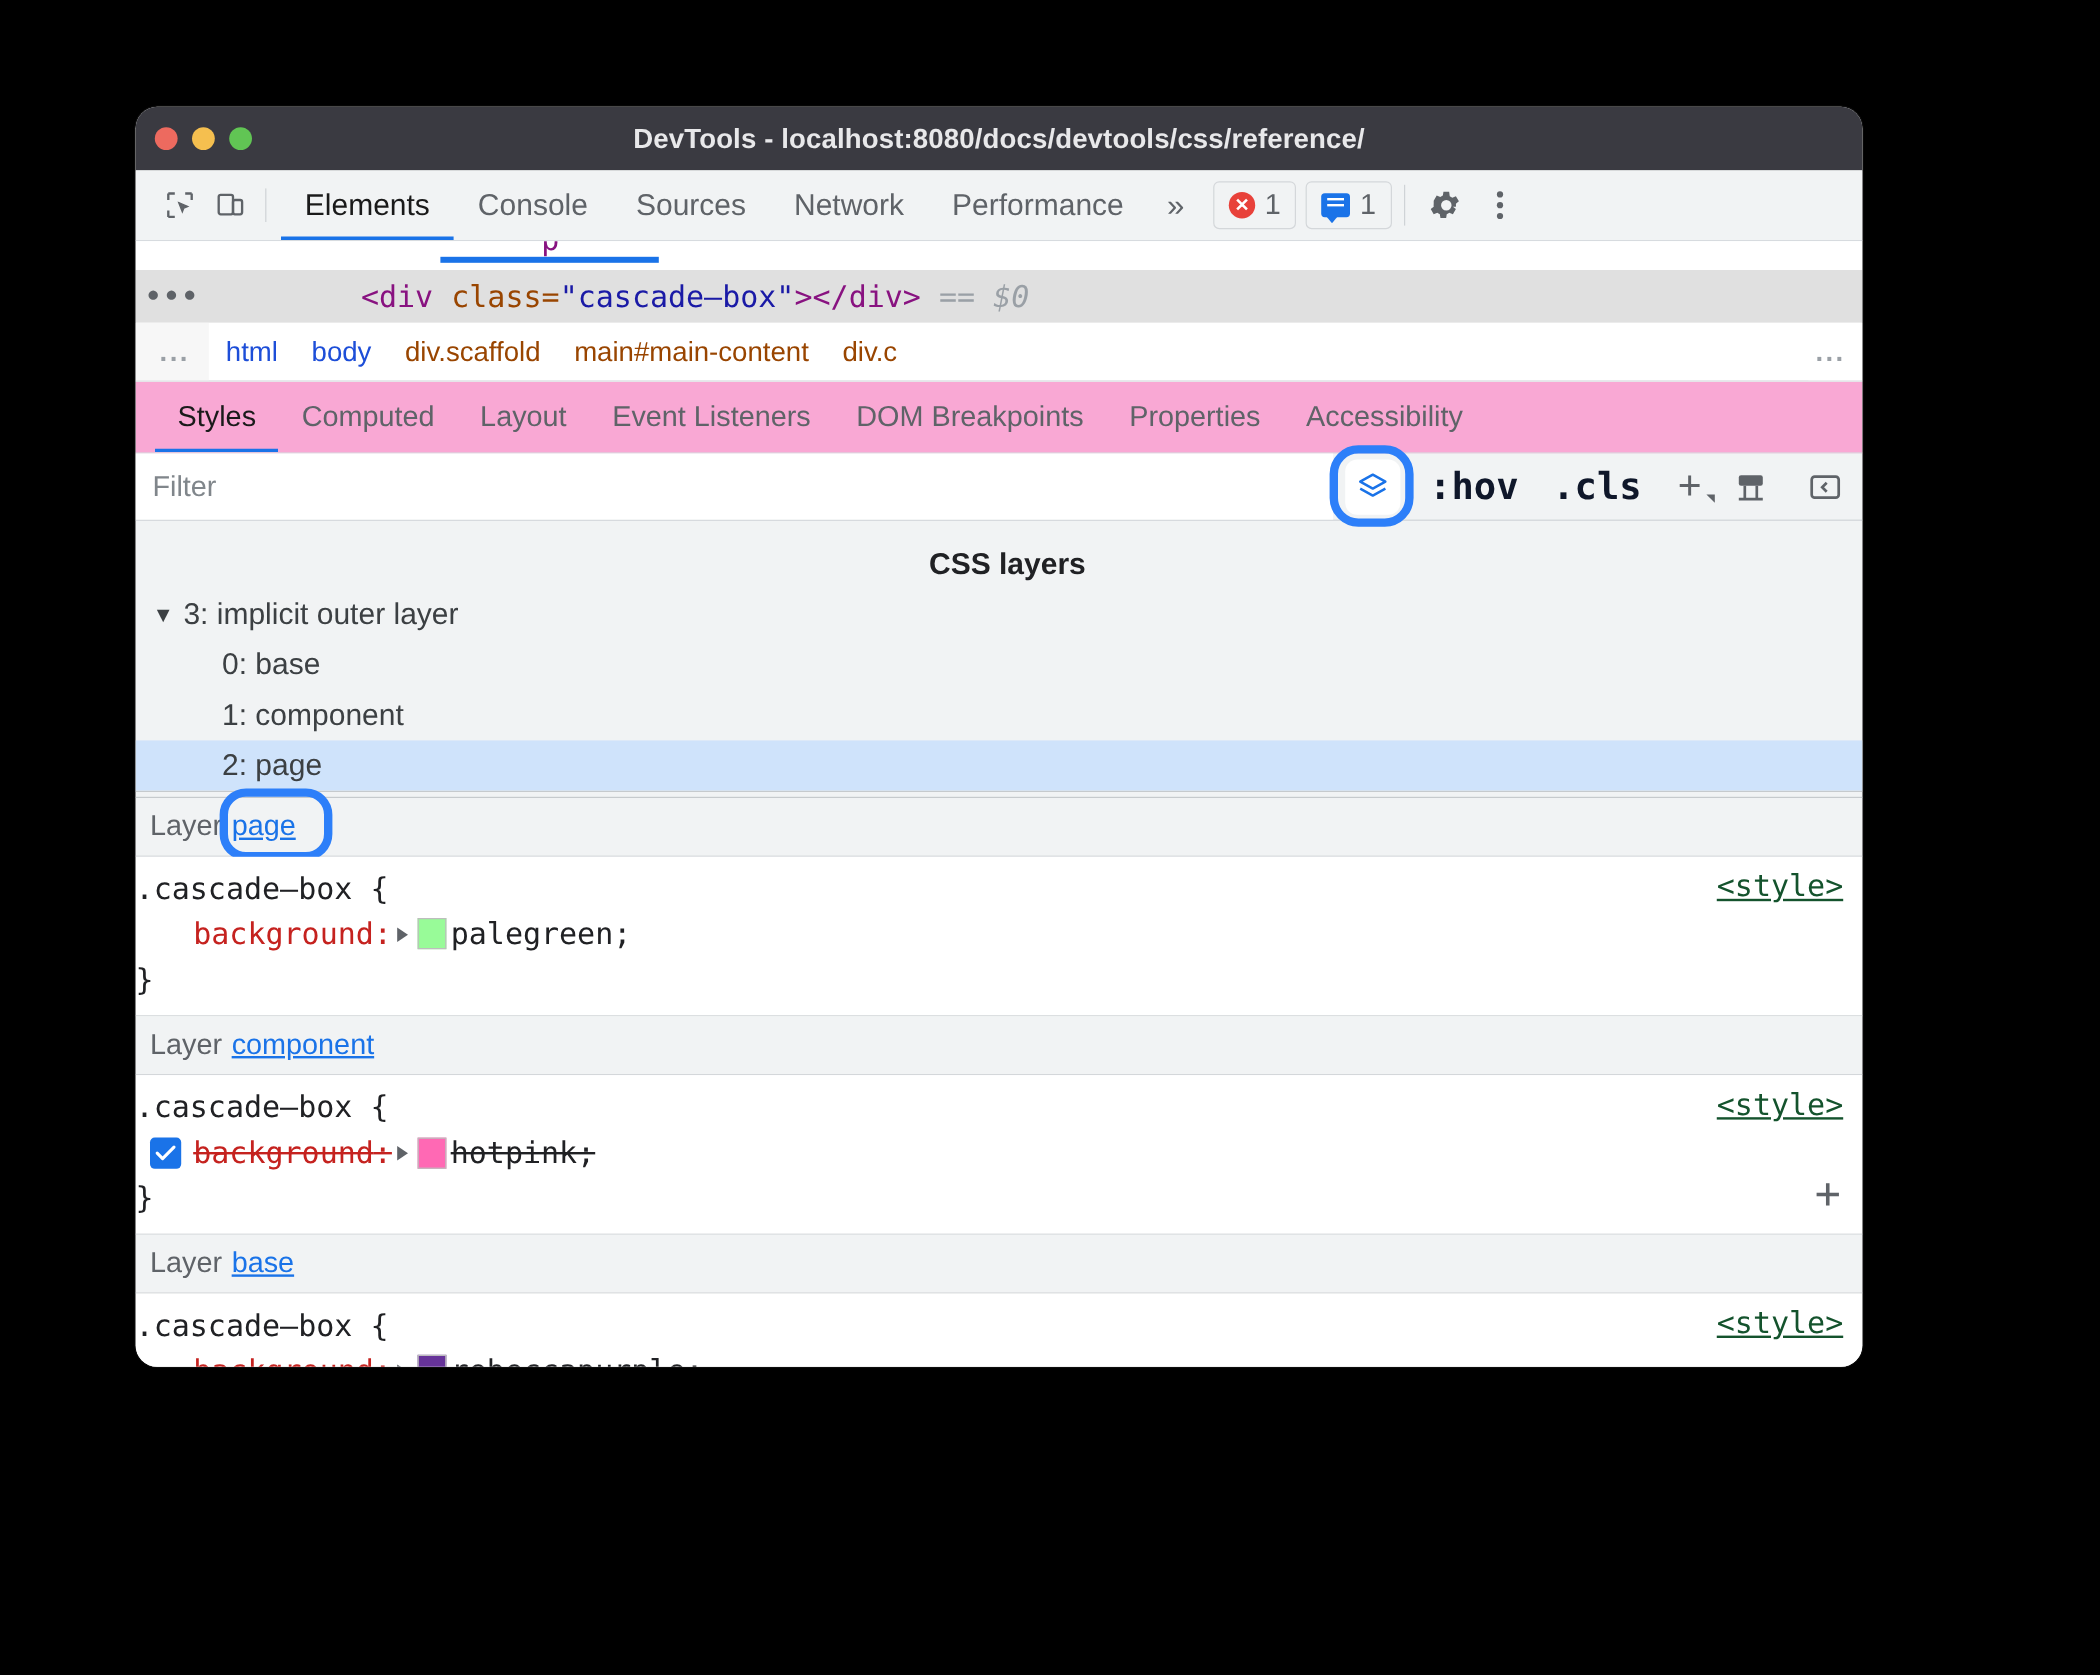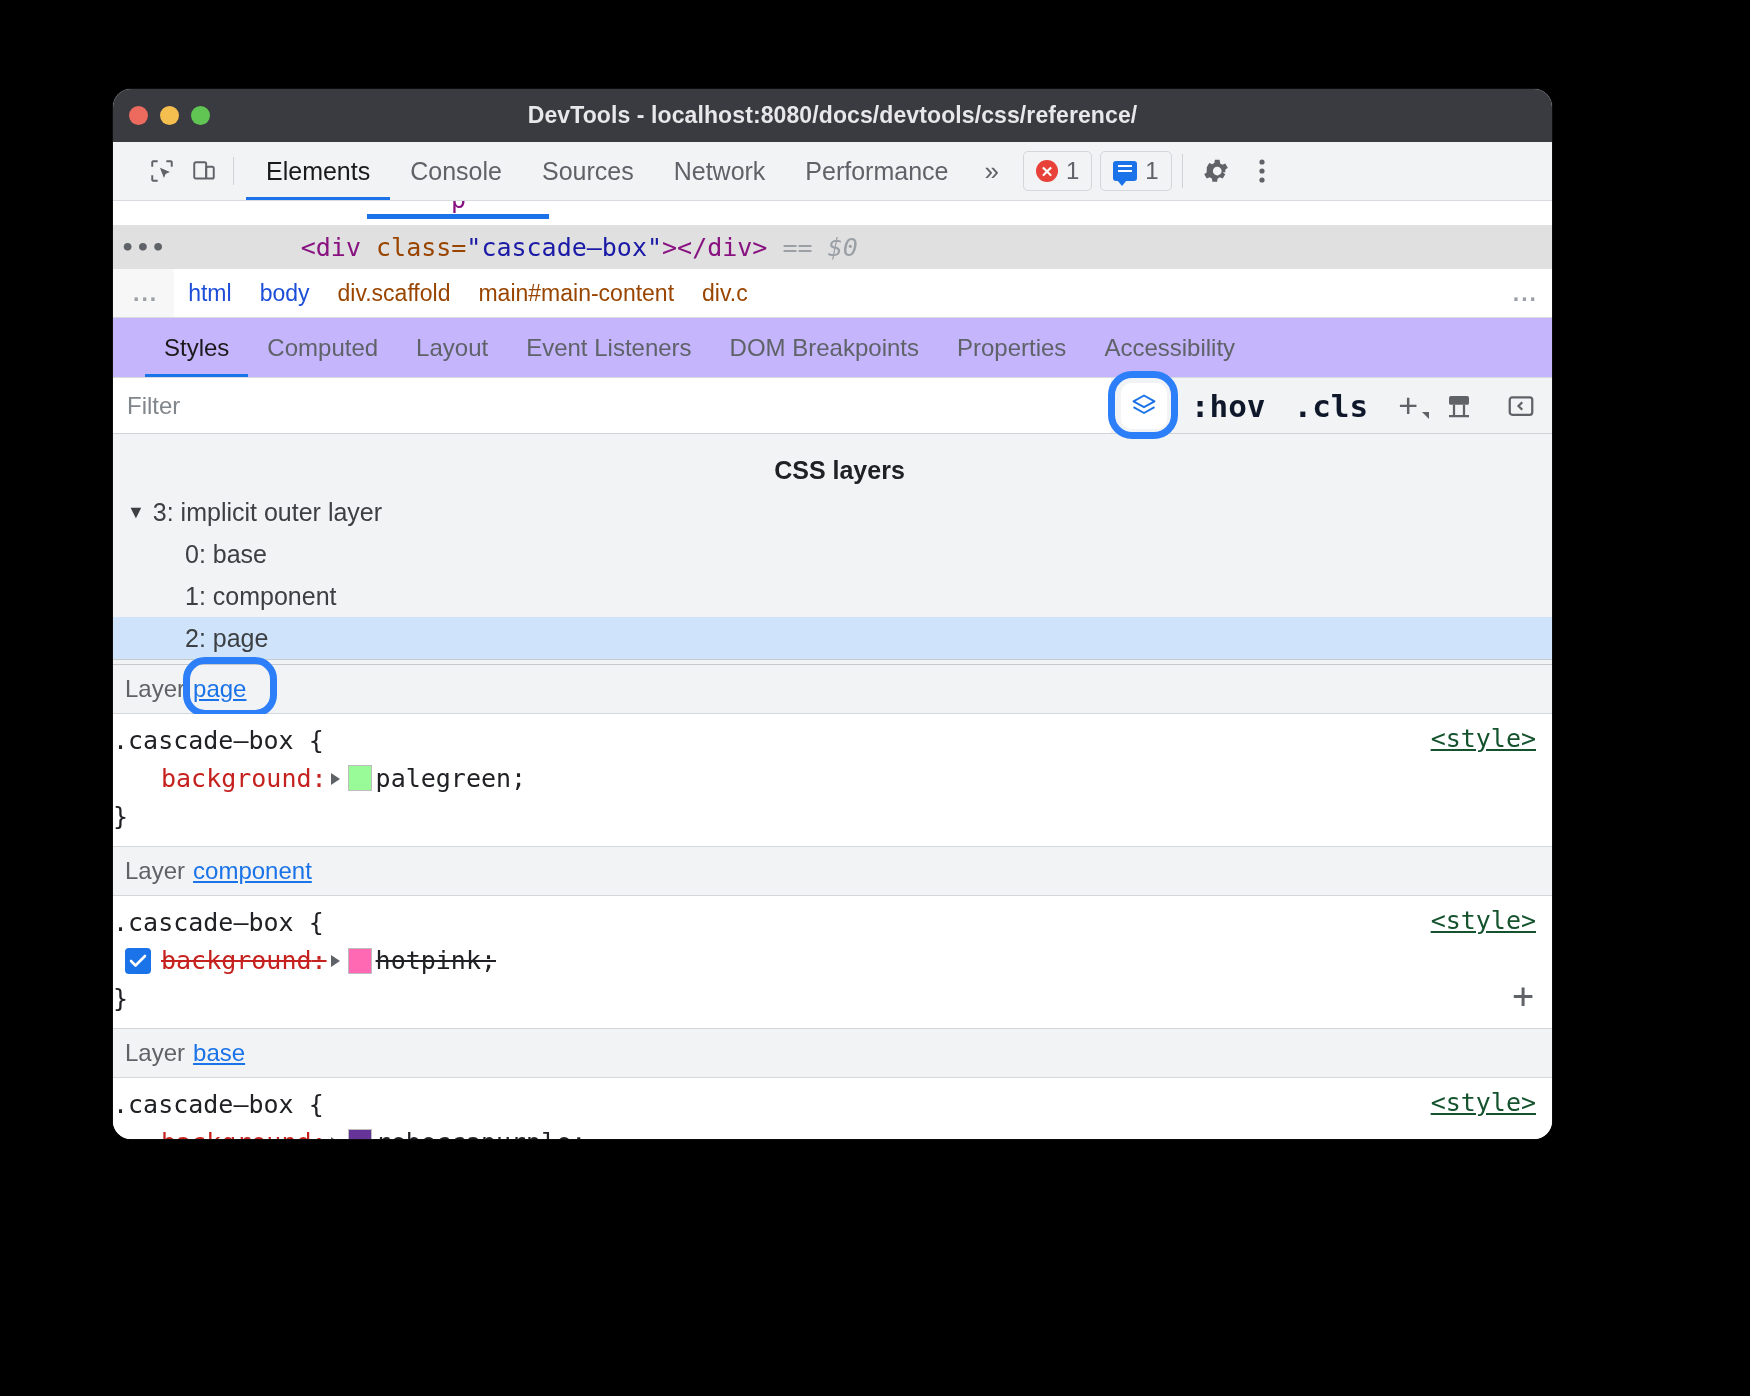--- a/index.html
+++ b/index.html
@@ -60,21 +60,21 @@
     letter-spacing: 0.1px;
     pointer-events: none;
   }
   
   .tabstrip {
     height: 59px;
     background: #f1f3f4;
     border-bottom: 1px solid #d7dbdf;
     display: flex;
     align-items: center;
-    padding: 0 10px 0 28px;
+    padding: 0 10px 0 16px;
     box-sizing: border-box;
     position: relative;
   }
   .icon-btn {
     width: 42px;
     height: 40px;
     display: flex;
     align-items: center;
     justify-content: center;
     color: #5f6368;
@@ -232,25 +232,25 @@
     line-height: 48px;
     padding: 0 14px 0 6px;
     background: #ffffff;
     color: #9aa0a6;
     letter-spacing: 2px;
     font-weight: bold;
   }
   
   .paneltabs {
     height: 60px;
-    background: #c4b5fd;
+    background: #f9a8d4;
     border-bottom: 1px solid #d7dbdf;
     display: flex;
     align-items: flex-end;
-    padding-left: 32px;
+    padding-left: 16px;
     box-sizing: border-box;
   }
   .ptab {
     font-size: 24px;
     color: #5f6368;
     padding: 0 19px;
     height: 59px;
     line-height: 59px;
     white-space: nowrap;
   }

